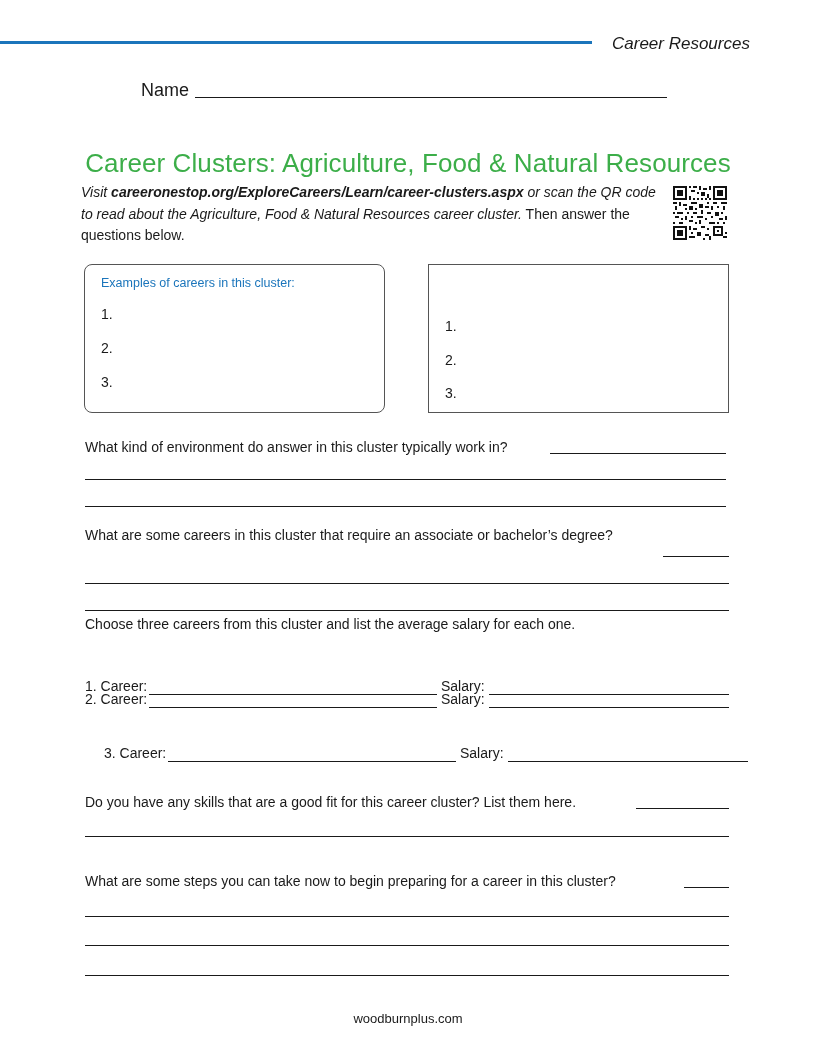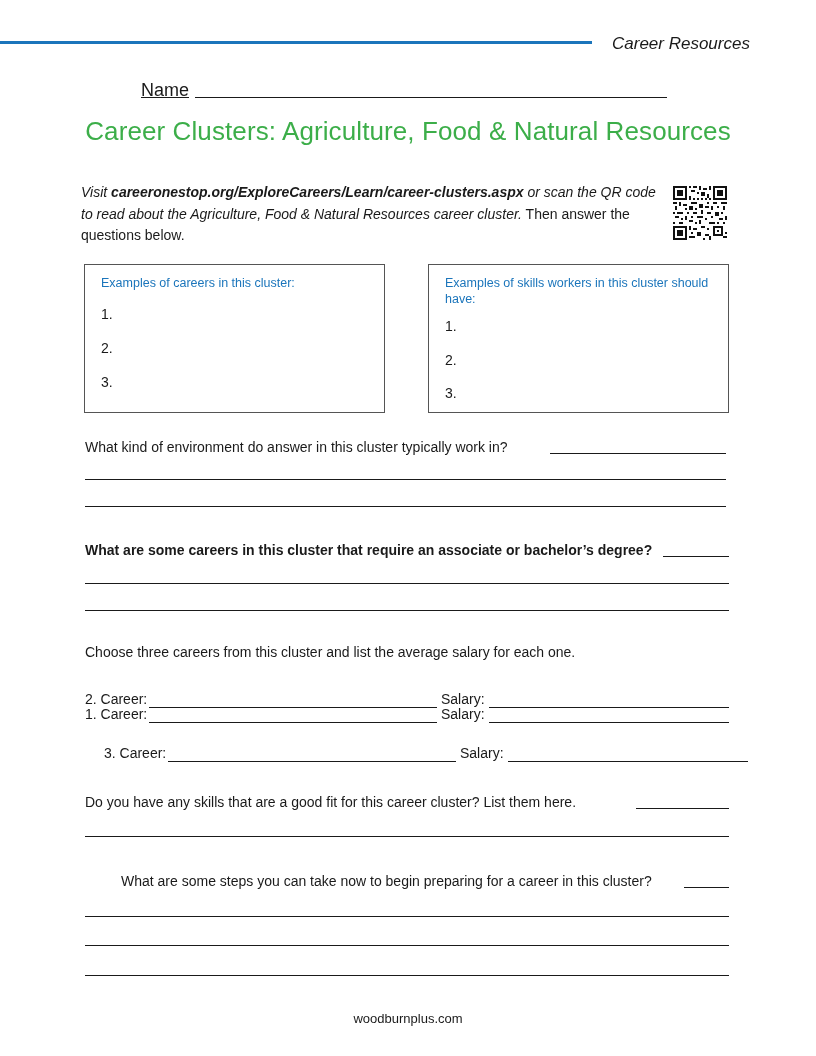--- a/index.html
+++ b/index.html
@@ -2,34 +2,34 @@
 <html><head>
   <meta charset="utf-8">
   <style>
     * { box-sizing: border-box; margin: 0; padding: 0; }
     html, body { width: 816px; height: 1056px; background: #ffffff; }
     body { position: relative; font-family: "Liberation Sans", sans-serif; color: #1a1a1a; overflow: hidden; }
 
     .header-rule { position: absolute; left: 0; top: 41px; width: 592px; height: 3px; background: #1b75bb; }
     .header-title { position: absolute; left: 612px; top: 34px; font-size: 17px; font-style: italic; color: #1a1a1a; }
 
-    .name-row { position: absolute; left: 141px; top: 80px; display: flex; align-items: flex-end; text-decoration: underline; }
+    .name-row { position: absolute; left: 141px; top: 80px; display: flex; align-items: flex-end; }
     .name-label { font-size: 18px; color: #1a1a1a; }
     .name-line { width: 472px; height: 0; border-bottom: 1.3px solid #1a1a1a; margin-left: 6px; margin-bottom: 3px; }
 
-    .page-title { position: absolute; left: 0; width: 816px; top: 116px; text-align: center; font-size: 26px; color: #3cae49; letter-spacing: 0.1px; }
+    .page-title { position: absolute; left: 0; width: 816px; top: 148px; text-align: center; font-size: 26px; color: #3cae49; letter-spacing: 0.1px; }
 
     .intro { position: absolute; left: 81px; top: 182px; width: 580px; font-size: 14px; line-height: 21.5px; color: #1a1a1a; }
     .intro .it { font-style: italic; text-align: center; }
     .intro .url { font-style: italic; font-weight: bold; }
 
     .qr { position: absolute; left: 673px; top: 186px; width: 54px; height: 54px; }
 
     .box { position: absolute; top: 264px; width: 301px; height: 149px; border: 1.3px solid #555; }
-    .box.left { left: 84px; }
+    .box.left { left: 84px; border-radius: 8px; }
     .box.right { left: 428px; }
     .box-title { position: absolute; left: 16px; top: 10px; width: 270px; font-size: 12.5px; line-height: 16px; color: #1b75bb; }
     .box-item { position: absolute; left: 16px; font-size: 14px; color: #1a1a1a; }
 
     .q-text { position: absolute; left: 85px; font-size: 14px; color: #1a1a1a; white-space: nowrap; }
     .rule { position: absolute; height: 0; border-bottom: 1px solid #1a1a1a; }
 
     .salary-row { position: absolute; left: 85px; width: 644px; height: 20px; font-size: 14px; }
     .salary-row .career-label { position: absolute; left: 0; top: 0; }
     .salary-row .career-line { position: absolute; left: 64px; top: 16px; width: 288px; border-bottom: 1px solid #1a1a1a; }
@@ -142,39 +142,38 @@
 </svg>
 
 <div class="box left">
   <div class="box-title">Examples of careers in this cluster:</div>
   <div class="box-item" style="top:41px;">1.</div>
   <div class="box-item" style="top:75px;">2.</div>
   <div class="box-item" style="top:109px;">3.</div>
 </div>
 
 <div class="box right">
-  <div class="box-title">Examples of skills workers in this cluster should have:</div>
   <div class="box-item" style="top:53px;">1.</div>
   <div class="box-item" style="top:87px;">2.</div>
   <div class="box-item" style="top:120px;">3.</div>
 </div>
 
 <div class="q-text" style="top:439px;">What kind of environment do answer in this cluster typically work in?</div>
 <div class="rule" style="left:550px; top:453px; width:176px;"></div>
 <div class="rule" style="left:85px; top:479px; width:641px;"></div>
 <div class="rule" style="left:85px; top:506px; width:641px;"></div>
 
-<div class="q-text" style="top:542px;font-weight:bold;">What are some careers in this cluster that require an associate or bachelor’s degree?</div>
+<div class="q-text" style="top:527px;">What are some careers in this cluster that require an associate or bachelor’s degree?</div>
 <div class="rule" style="left:663px; top:556px; width:66px;"></div>
 <div class="rule" style="left:85px; top:583px; width:644px;"></div>
 <div class="rule" style="left:85px; top:610px; width:644px;"></div>
 
-<div class="q-text" style="top:644px;text-align:center;">Choose three careers from this cluster and list the average salary for each one.</div>
-
-<div class="salary-row" style="top:678px;margin-top:28px;">
+<div class="q-text" style="top:616px;text-align:center;">Choose three careers from this cluster and list the average salary for each one.</div>
+
+<div class="salary-row" style="top:678px;">
   <span class="career-label">1. Career:</span>
   <span class="career-line"></span>
   <span class="salary-label">Salary:</span>
   <span class="salary-line"></span>
 </div>
 <div class="salary-row" style="top:691px;">
   <span class="career-label">2. Career:</span>
   <span class="career-line"></span>
   <span class="salary-label">Salary:</span>
   <span class="salary-line"></span>
@@ -183,19 +182,19 @@
   <span class="career-label">3. Career:</span>
   <span class="career-line"></span>
   <span class="salary-label">Salary:</span>
   <span class="salary-line"></span>
 </div>
 
 <div class="q-text" style="top:794px;">Do you have any skills that are a good fit for this career cluster? List them here.</div>
 <div class="rule" style="left:636px; top:808px; width:93px;"></div>
 <div class="rule" style="left:85px; top:836px; width:644px;"></div>
 
-<div class="q-text" style="top:873px;margin-left:36px;">What are some steps you can take now to begin preparing for a career in this cluster?</div>
+<div class="q-text" style="top:873px;">What are some steps you can take now to begin preparing for a career in this cluster?</div>
 <div class="rule" style="left:684px; top:887px; width:45px;"></div>
 <div class="rule" style="left:85px; top:916px; width:644px;"></div>
 <div class="rule" style="left:85px; top:945px; width:644px;"></div>
 <div class="rule" style="left:85px; top:975px; width:644px;"></div>
 
 <div class="footer">woodburnplus.com</div>
 
 </body></html>

